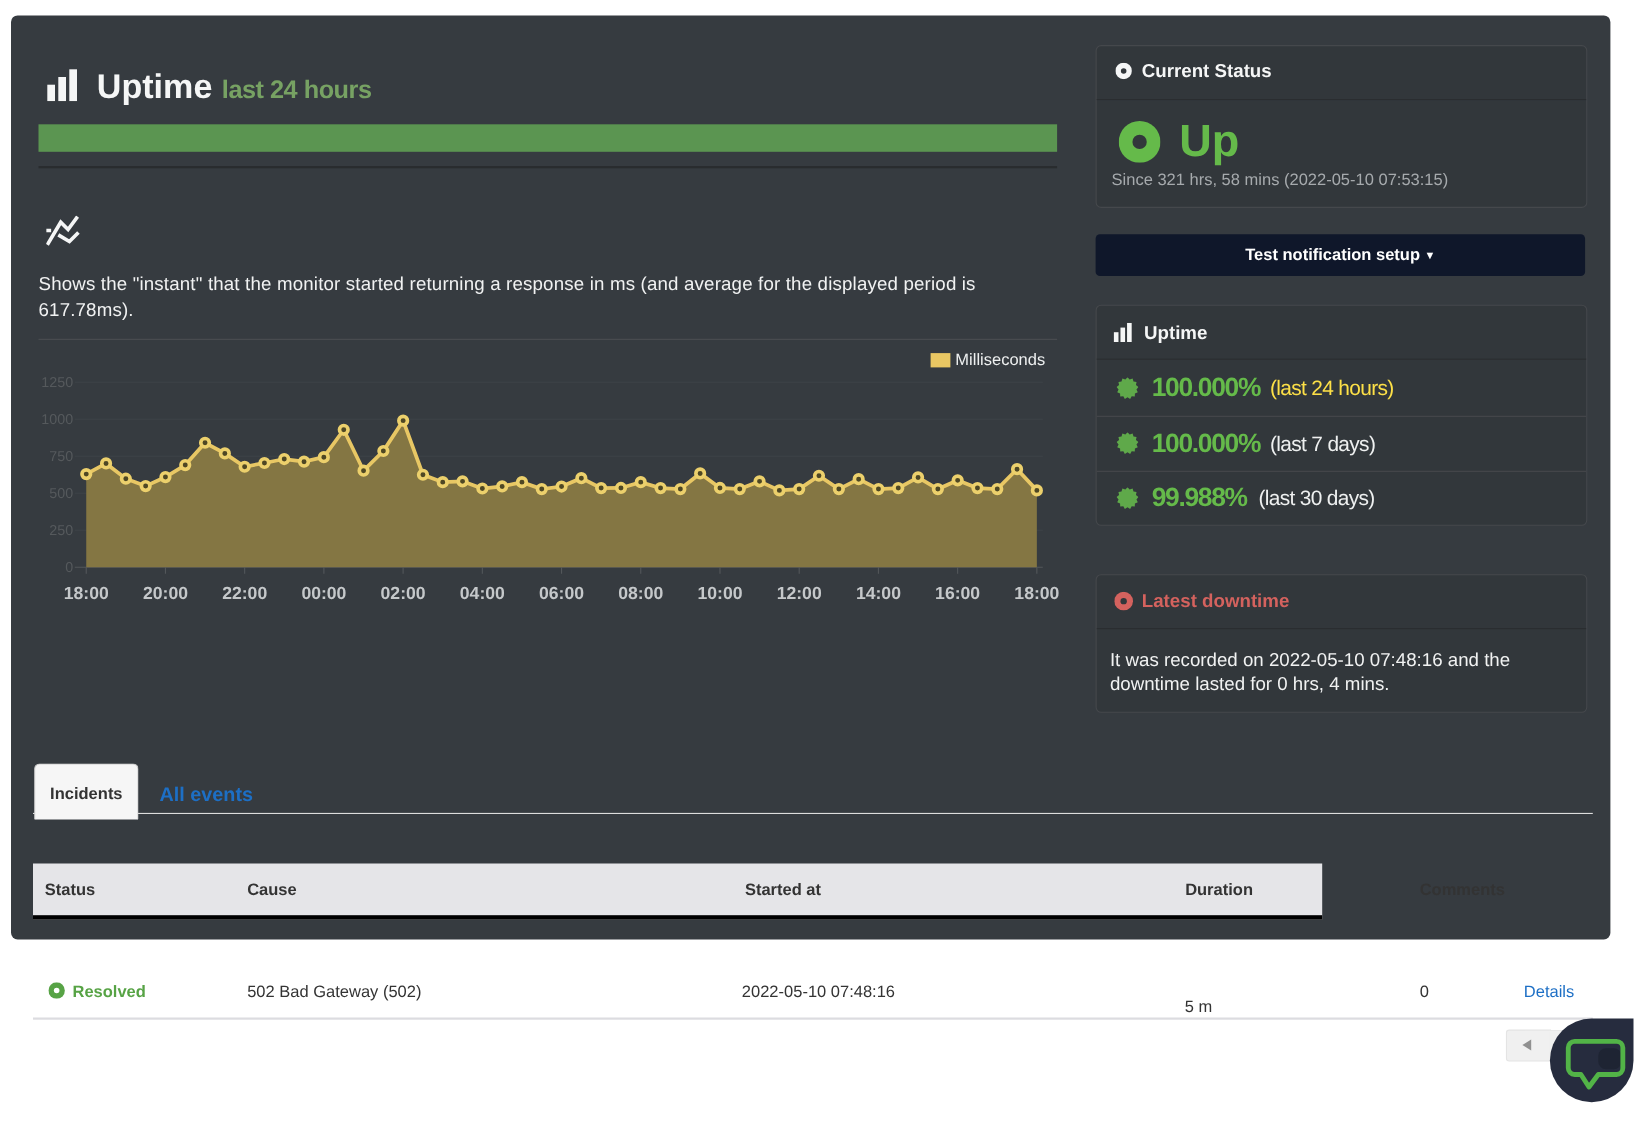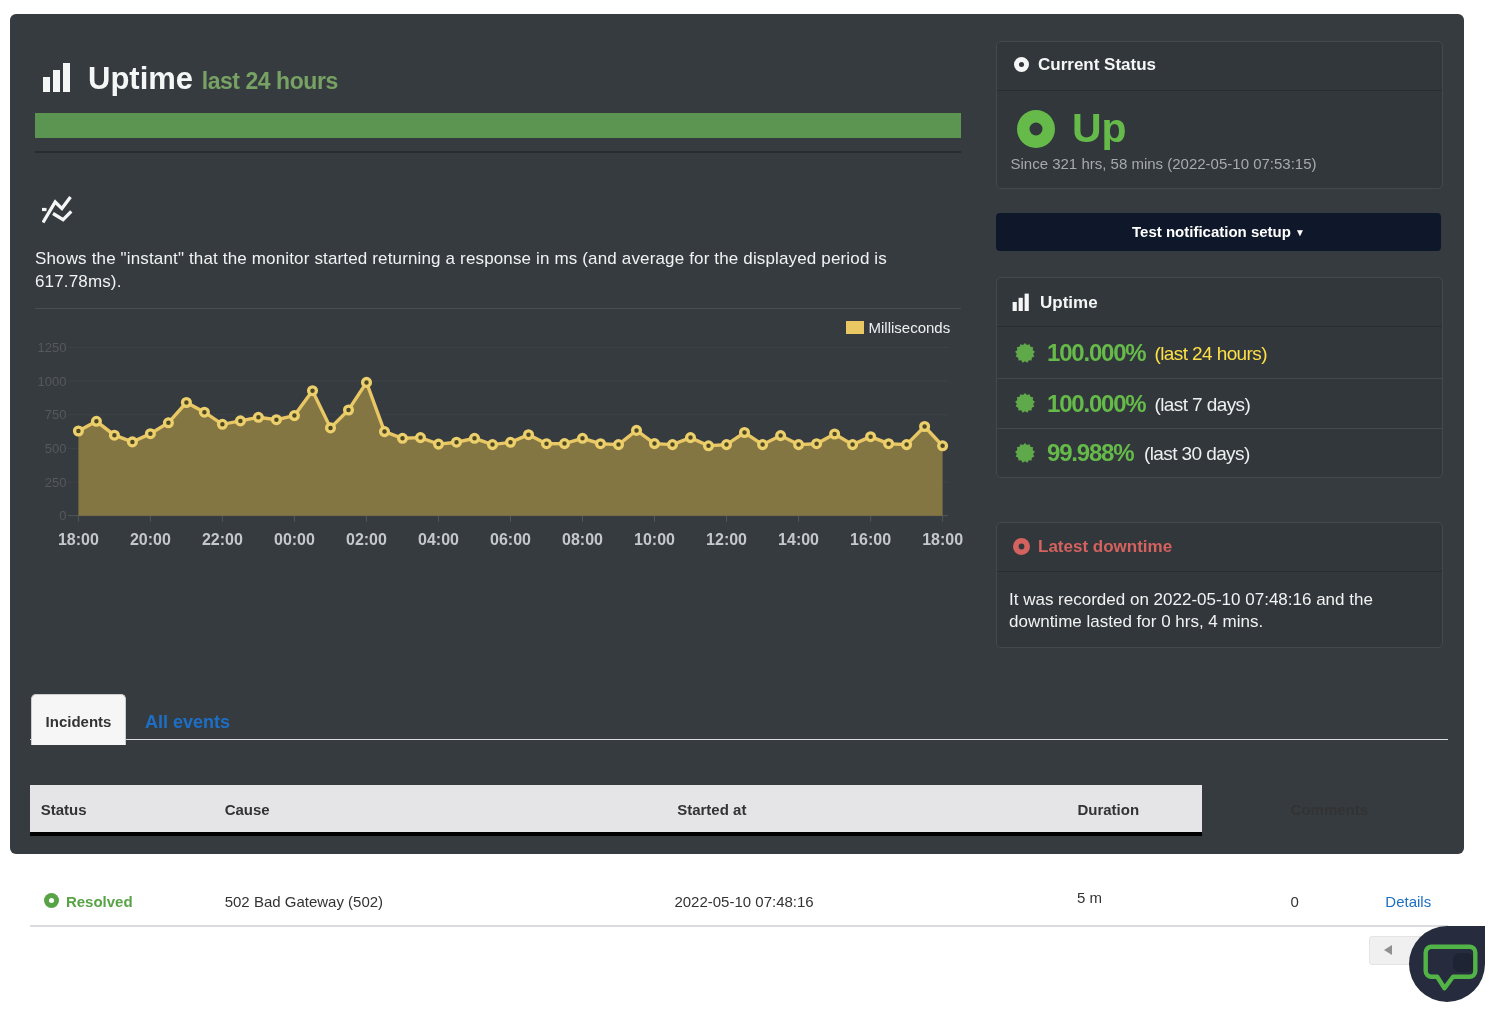--- a/index.html
+++ b/index.html
@@ -200,21 +200,21 @@
   <span class="abs" style="left:1260.6px;top:15px; font-size:15px; font-weight:bold; color:#333; line-height:19px;">Comments</span>
 </div>
 <div class="abs" style="left:30px; top:878px; width:1418px; height:47px; background:#fff; border-bottom:2px solid #dcdce0;text-align:right;">
   <svg class="abs" style="left:13.7px; top:14.5px;" width="15" height="15" viewBox="0 0 16 16">
     <circle cx="8" cy="8" r="8" fill="#57a345"></circle>
       <circle cx="8" cy="8" r="2.7" fill="#fff"></circle>
   </svg>
   <span class="abs" style="left:35.9px; top:14px; font-size:15px; font-weight:bold; color:#57a345; line-height:19px;">Resolved</span>
   <span class="abs" style="left:194.7px; top:14px; font-size:15px; color:#333; line-height:19px;">502 Bad Gateway (502)</span>
   <span class="abs" style="left:644.4px; top:14px; font-size:15px; color:#333; line-height:19px;">2022-05-10 07:48:16</span>
-  <span class="abs" style="left:1047px; top:10px; font-size:15px; color:#333; line-height:19px;">5 m</span>
+  <span class="abs" style="left:1047px; top:28px; font-size:15px; color:#333; line-height:19px;">5 m</span>
   <span class="abs" style="left:1260.6px;top:14px; font-size:15px; color:#333; line-height:19px;">0</span>
   <span class="abs" style="left:1355.3px;top:14px; font-size:15px; color:#1d6fc5; line-height:19px;">Details</span>
 </div>
 
 <div class="abs" style="left:1369px; top:936px; width:39px; height:27px; background:#f0f0f0; border:1px solid #e4e4e4; border-radius:3px 0 0 3px;">
     <div class="abs" style="left:14px; top:8px; width:0; height:0; border-top:5px solid transparent; border-bottom:5px solid transparent; border-right:8px solid #909090;"></div>
   </div>
 <div class="abs" style="left:1409px; top:936px; width:37px; height:27px; background:#f0f0f0; border:1px solid #e4e4e4; border-left:none; border-radius:0 3px 3px 0;"></div>
 
 <div class="abs" style="left:1409px; top:926px; width:76px; height:76px; background:#262c3e; border-radius:50% 0 50% 50%;">

